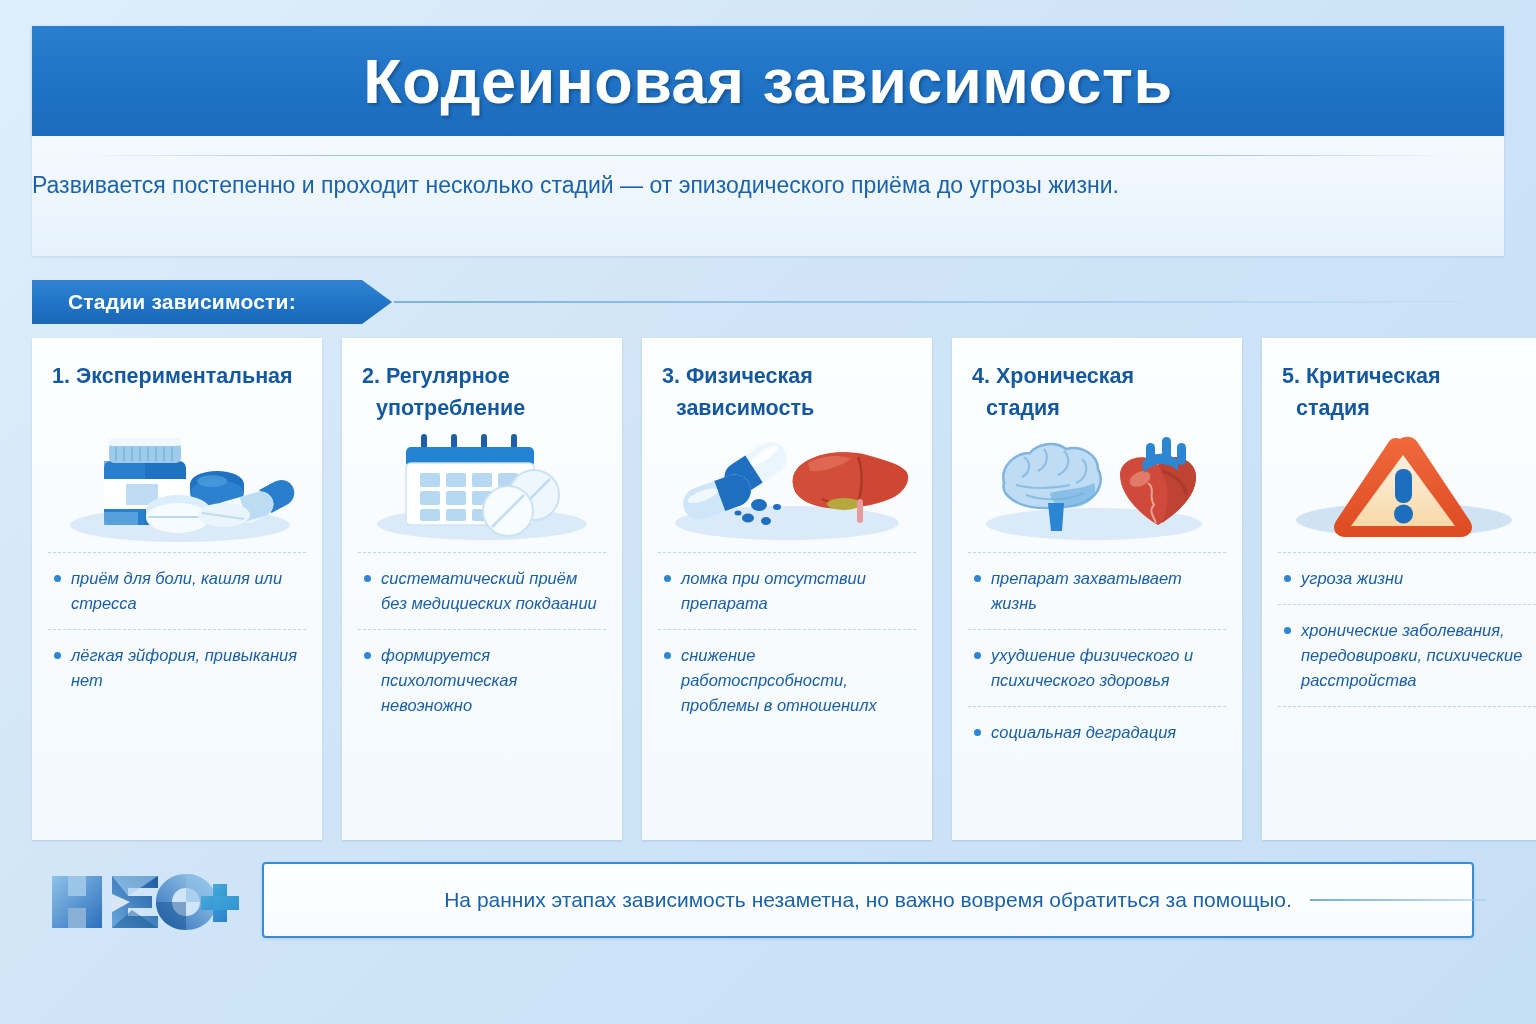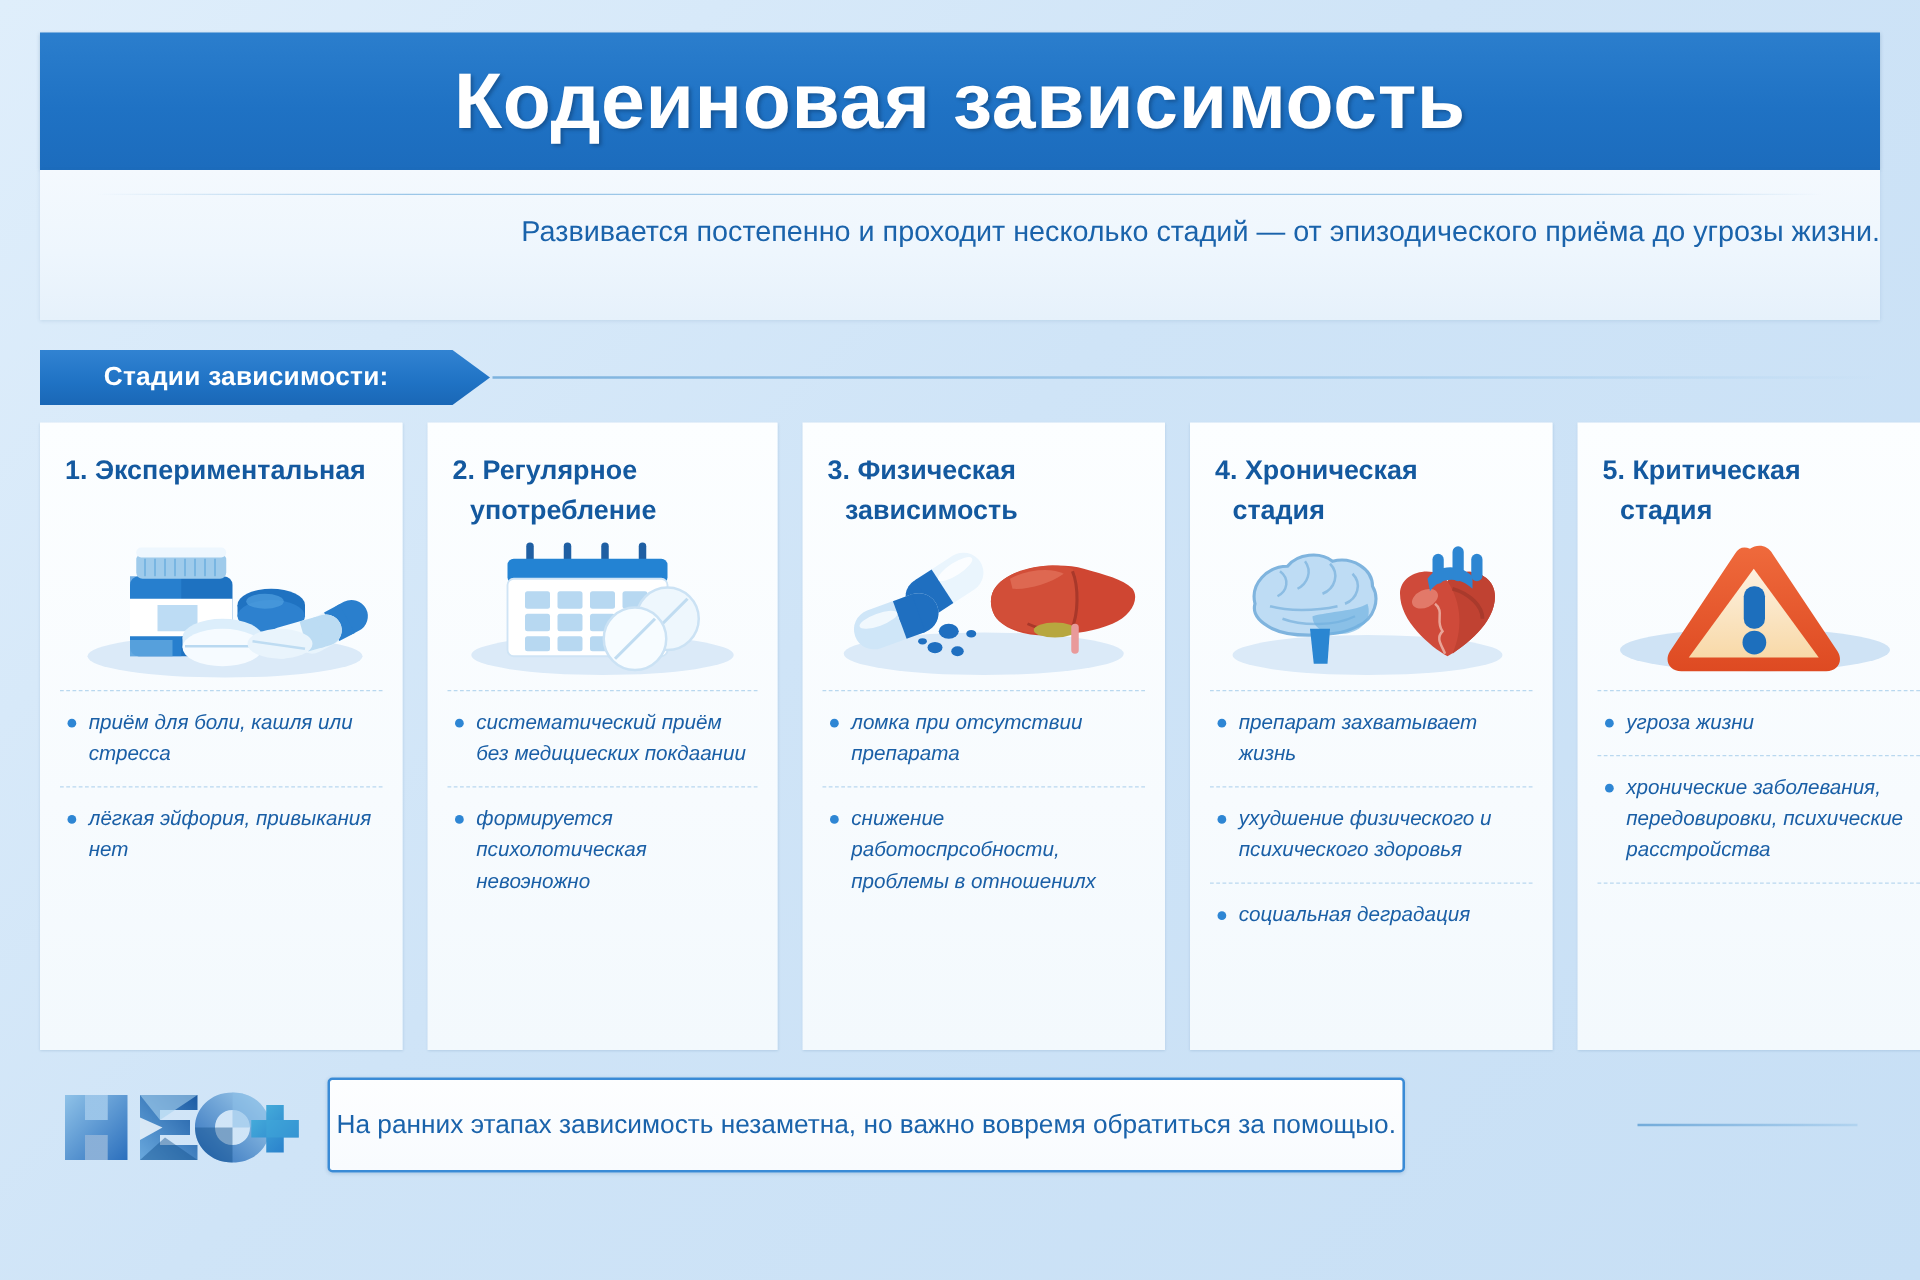--- a/index.html
+++ b/index.html
@@ -27,32 +27,31 @@
   .subtitle-band{
     position:absolute;left:32px;top:136px;width:1472px;height:120px;
     background:linear-gradient(180deg,#f4f9fe 0%,#eef6fd 55%,#e6f1fb 100%);
     box-shadow:0 1px 3px rgba(40,90,140,.13);
   }
   .subtitle-rule{
     position:absolute;left:45px;top:19px;width:1382px;height:1px;
     background:linear-gradient(90deg,rgba(150,195,230,0) 0%,rgba(140,190,228,.85) 18%,rgba(140,190,228,.85) 82%,rgba(150,195,230,0) 100%);
   }
   .subtitle-text{
-    position:absolute;left:0;right:0;top:30px;text-align:right;
+    position:absolute;left:0;right:0;top:30px;text-align:left;
     color:#1a63ab;font-size:23px;line-height:38px;
   }
 
   
   .ribbon-wrap{position:absolute;left:32px;top:280px;width:1472px;height:44px;}
   .ribbon{
     position:absolute;left:0;top:0;height:44px;width:360px;
     background:linear-gradient(180deg,#3183d2 0%,#1f72c4 60%,#1a67b6 100%);
     display:flex;align-items:center;
     clip-path:polygon(0 0, 330px 0, 360px 50%, 330px 100%, 0 100%);
-    padding-left:15px;
   }
   .ribbon-text{color:#fff;font-size:21px;font-weight:bold;padding-left:36px;letter-spacing:.2px;}
   .ribbon-line{
     position:absolute;left:362px;top:21px;right:0;height:2px;
     background:linear-gradient(90deg,rgba(120,175,220,.95) 0%,rgba(150,196,232,.55) 70%,rgba(170,208,238,0) 100%);
   }
 
   
   .cards{
     position:absolute;left:32px;top:338px;width:1472px;height:502px;
@@ -87,21 +86,21 @@
     flex:0 0 auto;width:7px;height:7px;border-radius:50%;
     background:#2e86d4;margin-top:9px;
   }
   .bullet .txt{flex:1 1 auto;}
 
   
   .logo{
     position:absolute;left:46px;top:866px;width:196px;height:70px;
   }
   .footer-box{
-    position:absolute;left:262px;top:862px;width:862px;height:76px;
+    position:absolute;left:262px;top:862px;width:1212px;height:76px;
     background:linear-gradient(180deg,#fdfeff 0%,#f8fbfe 100%);
     border:2px solid #3a8bd6;border-radius:4px;
     box-shadow:0 1px 3px rgba(40,90,140,.18);
     display:flex;align-items:center;justify-content:center;
     box-sizing:border-box;
   }
   .footer-text{color:#1a63ab;font-size:21px;}
   .footer-rule{
     position:absolute;left:1310px;top:899px;width:176px;height:2px;
     background:linear-gradient(90deg,rgba(110,168,216,.95) 0%,rgba(150,196,232,.45) 100%);

